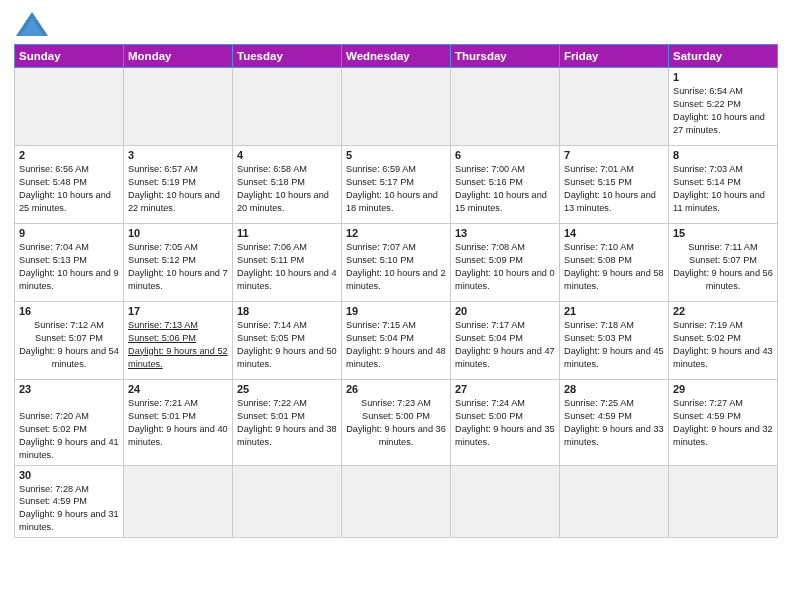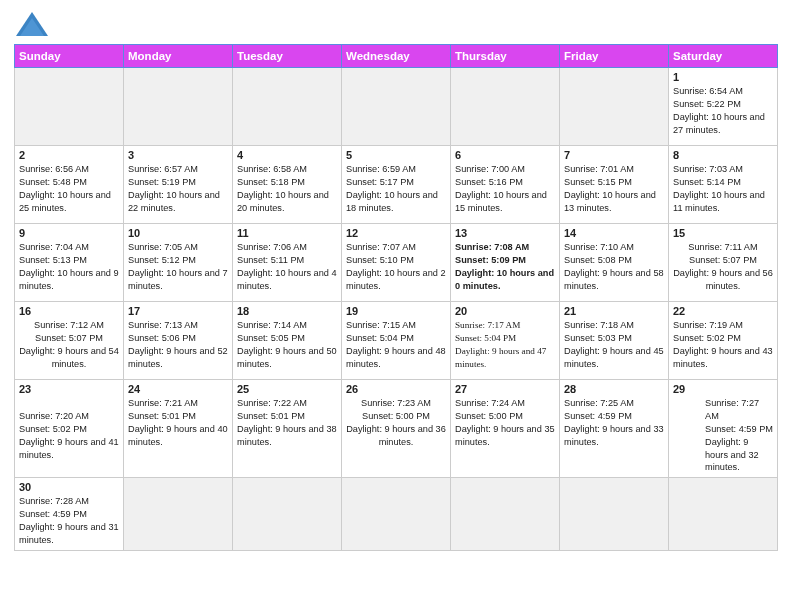--- a/index.html
+++ b/index.html
@@ -46,21 +46,21 @@
     .location {
       font-size: 13px;
       color: #444;
     }
     .calendar {
       width: 100%;
       border-collapse: collapse;
       table-layout: fixed;
     }
     .calendar th {
-      background: #d946ef;
+      background: #a21caf;
       color: #fff;
       font-size: 11.5px;
       font-weight: bold;
       padding: 5px 4px;
       text-align: left;
       border: 1px solid #5a8ae0;
     }
     .calendar td {
       border: 1px solid #ccc;
       vertical-align: top;
@@ -201,21 +201,21 @@
 Daylight: 10 hours and 4 minutes.</div>
           </td>
           <td>
             <span class="day-num">12</span>
             <div class="day-info" style="white-space: pre-line;">Sunrise: 7:07 AM
 Sunset: 5:10 PM
 Daylight: 10 hours and 2 minutes.</div>
           </td>
           <td>
             <span class="day-num">13</span>
-            <div class="day-info" style="white-space: pre-line; font-weight: bold;">Sunrise: 7:08 AM
+            <div class="day-info" style="white-space: pre-line;">Sunrise: 7:08 AM
 Sunset: 5:09 PM
 Daylight: 10 hours and 0 minutes.</div>
           </td>
           <td>
             <span class="day-num">14</span>
             <div class="day-info" style="white-space: pre-line;">Sunrise: 7:10 AM
 Sunset: 5:08 PM
 Daylight: 9 hours and 58 minutes.</div>
           </td>
           <td>
@@ -227,39 +227,39 @@
         </tr>
         <tr>
           <td>
             <span class="day-num">16</span>
             <div class="day-info" style="white-space: pre-line; text-align: center;">Sunrise: 7:12 AM
 Sunset: 5:07 PM
 Daylight: 9 hours and 54 minutes.</div>
           </td>
           <td>
             <span class="day-num">17</span>
-            <div class="day-info" style="white-space: pre-line;">Sunrise: 7:13 AM
+            <div class="day-info" style="white-space: pre-line; text-decoration: underline;">Sunrise: 7:13 AM
 Sunset: 5:06 PM
 Daylight: 9 hours and 52 minutes.</div>
           </td>
           <td>
             <span class="day-num">18</span>
             <div class="day-info" style="white-space: pre-line;">Sunrise: 7:14 AM
 Sunset: 5:05 PM
 Daylight: 9 hours and 50 minutes.</div>
           </td>
           <td>
             <span class="day-num">19</span>
             <div class="day-info" style="white-space: pre-line;">Sunrise: 7:15 AM
 Sunset: 5:04 PM
 Daylight: 9 hours and 48 minutes.</div>
           </td>
           <td>
             <span class="day-num">20</span>
-            <div class="day-info" style="white-space: pre-line; font-family: Liberation Serif, serif;">Sunrise: 7:17 AM
+            <div class="day-info" style="white-space: pre-line;">Sunrise: 7:17 AM
 Sunset: 5:04 PM
 Daylight: 9 hours and 47 minutes.</div>
           </td>
           <td>
             <span class="day-num">21</span>
             <div class="day-info" style="white-space: pre-line;">Sunrise: 7:18 AM
 Sunset: 5:03 PM
 Daylight: 9 hours and 45 minutes.</div>
           </td>
           <td>
@@ -301,21 +301,21 @@
 Daylight: 9 hours and 35 minutes.</div>
           </td>
           <td>
             <span class="day-num">28</span>
             <div class="day-info" style="white-space: pre-line;">Sunrise: 7:25 AM
 Sunset: 4:59 PM
 Daylight: 9 hours and 33 minutes.</div>
           </td>
           <td>
             <span class="day-num">29</span>
-            <div class="day-info" style="white-space: pre-line; margin-left: 32px;">Sunrise: 7:27 AM
+            <div class="day-info" style="white-space: pre-line;">Sunrise: 7:27 AM
 Sunset: 4:59 PM
 Daylight: 9 hours and 32 minutes.</div>
           </td>
         </tr>
         <tr class="last-row">
           <td>
             <span class="day-num">30</span>
             <div class="day-info" style="white-space: pre-line;">Sunrise: 7:28 AM
 Sunset: 4:59 PM
 Daylight: 9 hours and 31 minutes.</div>

